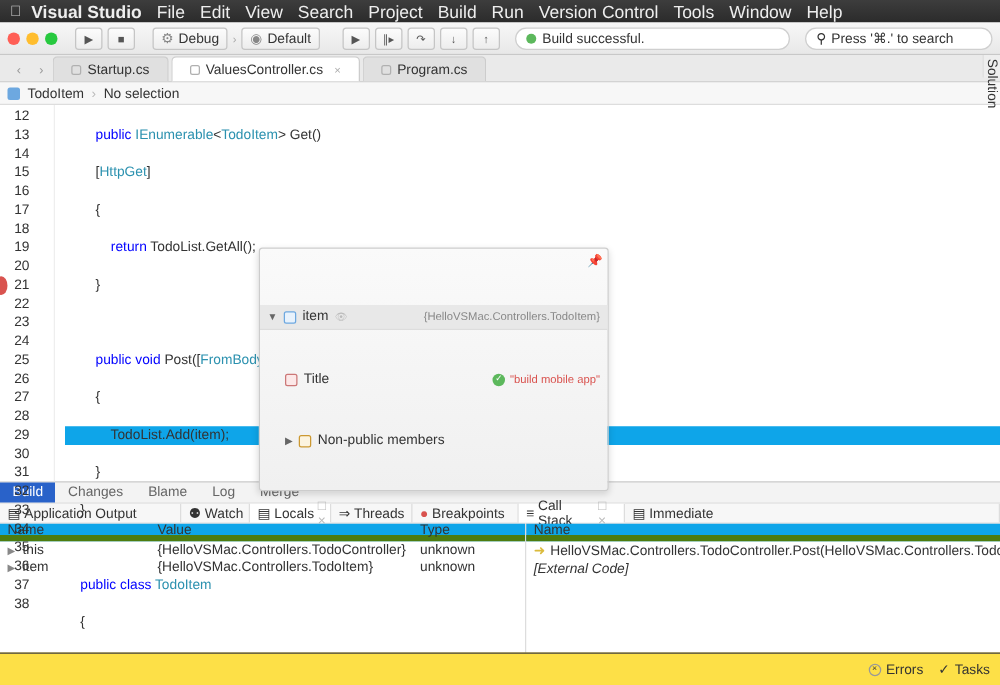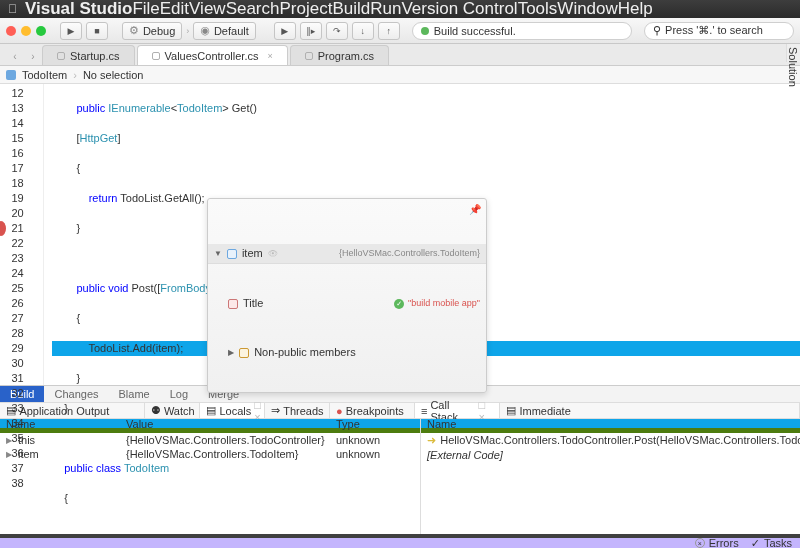--- a/index.html
+++ b/index.html
@@ -1,19 +1,19 @@
 <!DOCTYPE html>
 <html><head>
 <meta charset="utf-8">
 <style>
 *{margin:0;padding:0;box-sizing:border-box;font-family:-apple-system,BlinkMacSystemFont,"Segoe UI",sans-serif;font-size:11px;color:#333}
 body{background:#fff;width:800px;height:548px;overflow:hidden;position:relative}
 .menubar{height:18px;background:linear-gradient(#3d3d3d,#2b2b2b);display:flex;align-items:center;padding:0 8px;color:#eee}
 .menubar .apple{font-size:12px;color:#d0d0d0;margin-right:8px}
-.menubar span{color:#eee;font-size:17px}
+.menubar span{color:#eee;margin-right:12px;font-size:14px}
 .menubar .app{font-weight:600}
 .toolbar{height:26px;background:linear-gradient(#f7f7f7,#e8e8e8);border-bottom:1px solid #c8c8c8;display:flex;align-items:center;padding:0 6px;gap:4px}
 .traffic{display:flex;gap:5px;margin-right:10px}
 .tl{width:10px;height:10px;border-radius:50%}
 .tl.r{background:#ff5f56}.tl.y{background:#ffbd2e}.tl.g{background:#27c93f}
 .tbtn{width:22px;height:18px;background:linear-gradient(#fcfcfc,#ededed);border:1px solid #c5c5c5;border-radius:3px;display:flex;align-items:center;justify-content:center;font-size:9px;color:#555}
 .selcombo{height:18px;background:linear-gradient(#fcfcfc,#ededed);border:1px solid #c5c5c5;border-radius:3px;display:flex;align-items:center;padding:0 6px;font-size:10px;color:#555;gap:4px}
 .pill{flex:1;max-width:330px;height:18px;background:#fff;border:1px solid #cfcfcf;border-radius:9px;display:flex;align-items:center;padding:0 8px;font-size:10px;color:#666;gap:5px;margin:0 8px}
 .pill .grn{width:8px;height:8px;border-radius:50%;background:#5cb85c;flex-shrink:0}
 .search{width:150px;height:18px;background:#fff;border:1px solid #cfcfcf;border-radius:9px;display:flex;align-items:center;padding:0 8px;font-size:10px;color:#999}
@@ -54,21 +54,21 @@
 .callstack{width:380px;border-left:1px solid #ddd;display:flex;flex-direction:column}
 .thead{display:flex;height:14px;background:#0ea5e9;border-bottom:5px solid #4d7c0f;font-size:10px;color:#555}
 .thead div{padding:0 6px;display:flex;align-items:center}
 .trow{display:flex;height:14px;font-size:10px;color:#444}
 .trow div{padding:0 6px;display:flex;align-items:center;white-space:nowrap;overflow:hidden}
 .trow .ar{color:#888;font-size:8px;width:12px}
 .c1{width:120px}.c2{width:210px}.c3{flex:1}
 .csrow{padding:1px 6px;font-size:10px;color:#444;white-space:nowrap;overflow:hidden}
 .csrow.ext{font-style:italic;color:#888}
 .csrow .yar{color:#dbbb3d;margin-right:4px}
-.status{position:absolute;bottom:0;left:0;right:0;height:14px;background:#c4b5fd;border-top:4px solid #404040;display:flex;align-items:center;justify-content:flex-end;padding:0 8px;gap:12px;font-size:10px;color:#666}
+.status{position:absolute;bottom:0;left:0;right:0;height:26px;background:#fde047;border-top:1px solid #404040;display:flex;align-items:center;justify-content:flex-end;padding:0 8px;gap:12px;font-size:10px;color:#666}
 .status .ei{width:10px;height:10px;border:1px solid #999;border-radius:50%;display:flex;align-items:center;justify-content:center;font-size:7px}
 </style>
 </head>
 <body>
 
 <div class="menubar">
   <span class="apple"></span>
   <span class="app">Visual Studio</span>
   <span>File</span>
   <span>Edit</span>

